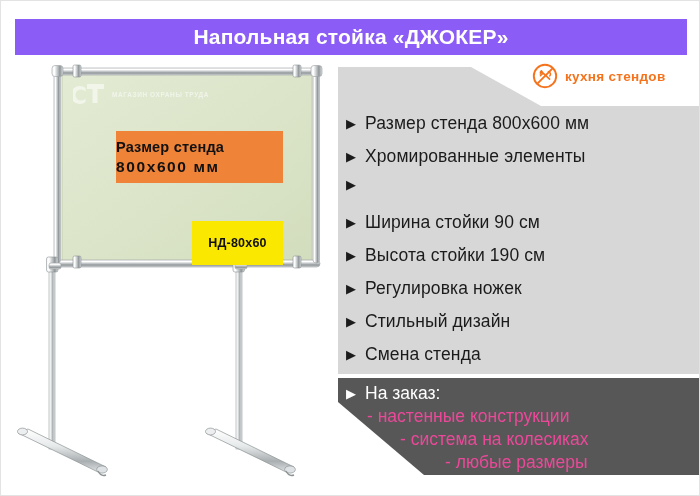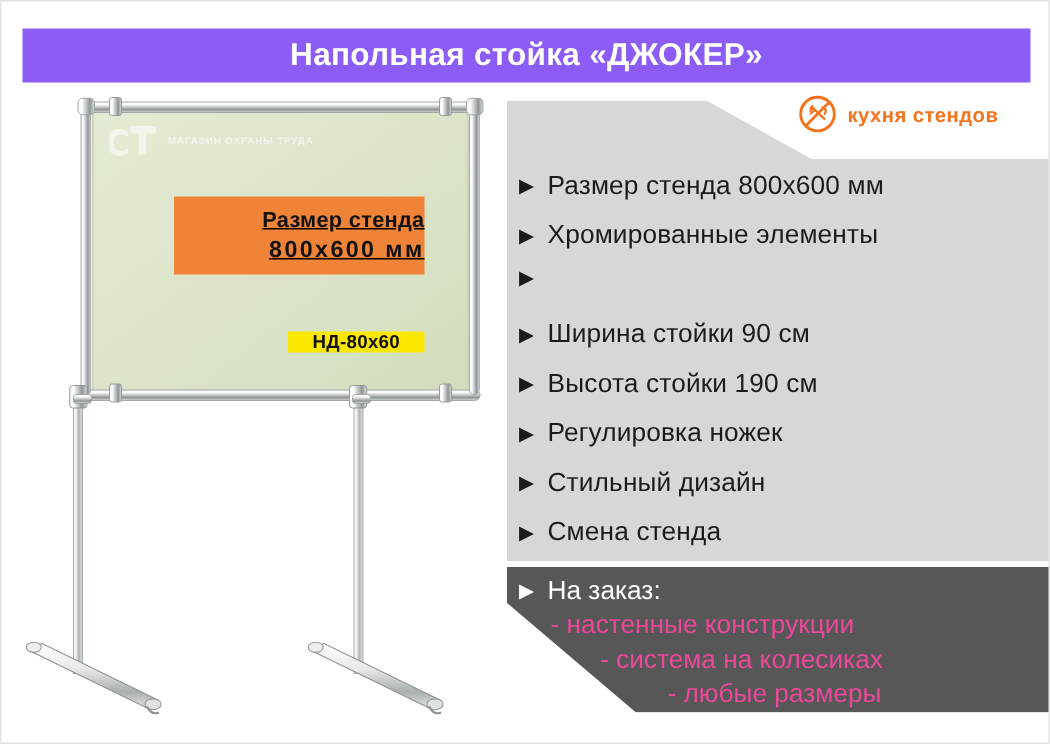--- a/index.html
+++ b/index.html
@@ -155,38 +155,37 @@
 
   #size-box {
     position: absolute;
     left: 115px;
     top: 130px;
     width: 167px;
     height: 52px;
     background: #ef8337;
     display: flex;
     flex-direction: column;
-    align-items: flex-end;
+    align-items: flex-start;
     justify-content: center;
-    text-decoration: underline;
   }
   .size-line {
     color: #111111;
     font-weight: bold;
     white-space: nowrap;
   }
   #size-line-0 { font-size: 14.5px; letter-spacing: 0.2px; }
   #size-line-1 { font-size: 15.5px; letter-spacing: 1.6px; margin-top: 3px; }
 
   #code-box {
     position: absolute;
     left: 191px;
     top: 220px;
     width: 91px;
-    height: 14px;
+    height: 44px;
     background: #fbe800;
     display: flex;
     align-items: center;
     justify-content: center;
   }
   #code-label {
     color: #111111;
     font-size: 12.5px;
     font-weight: bold;
     letter-spacing: 0.2px;

